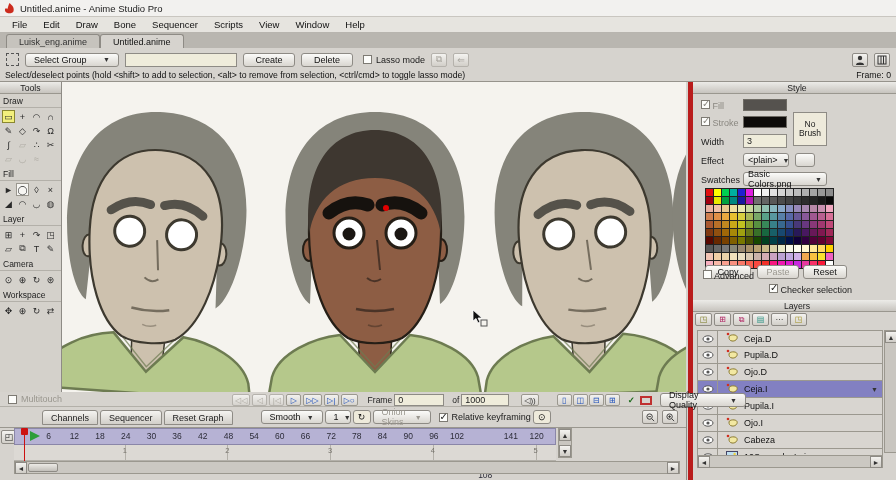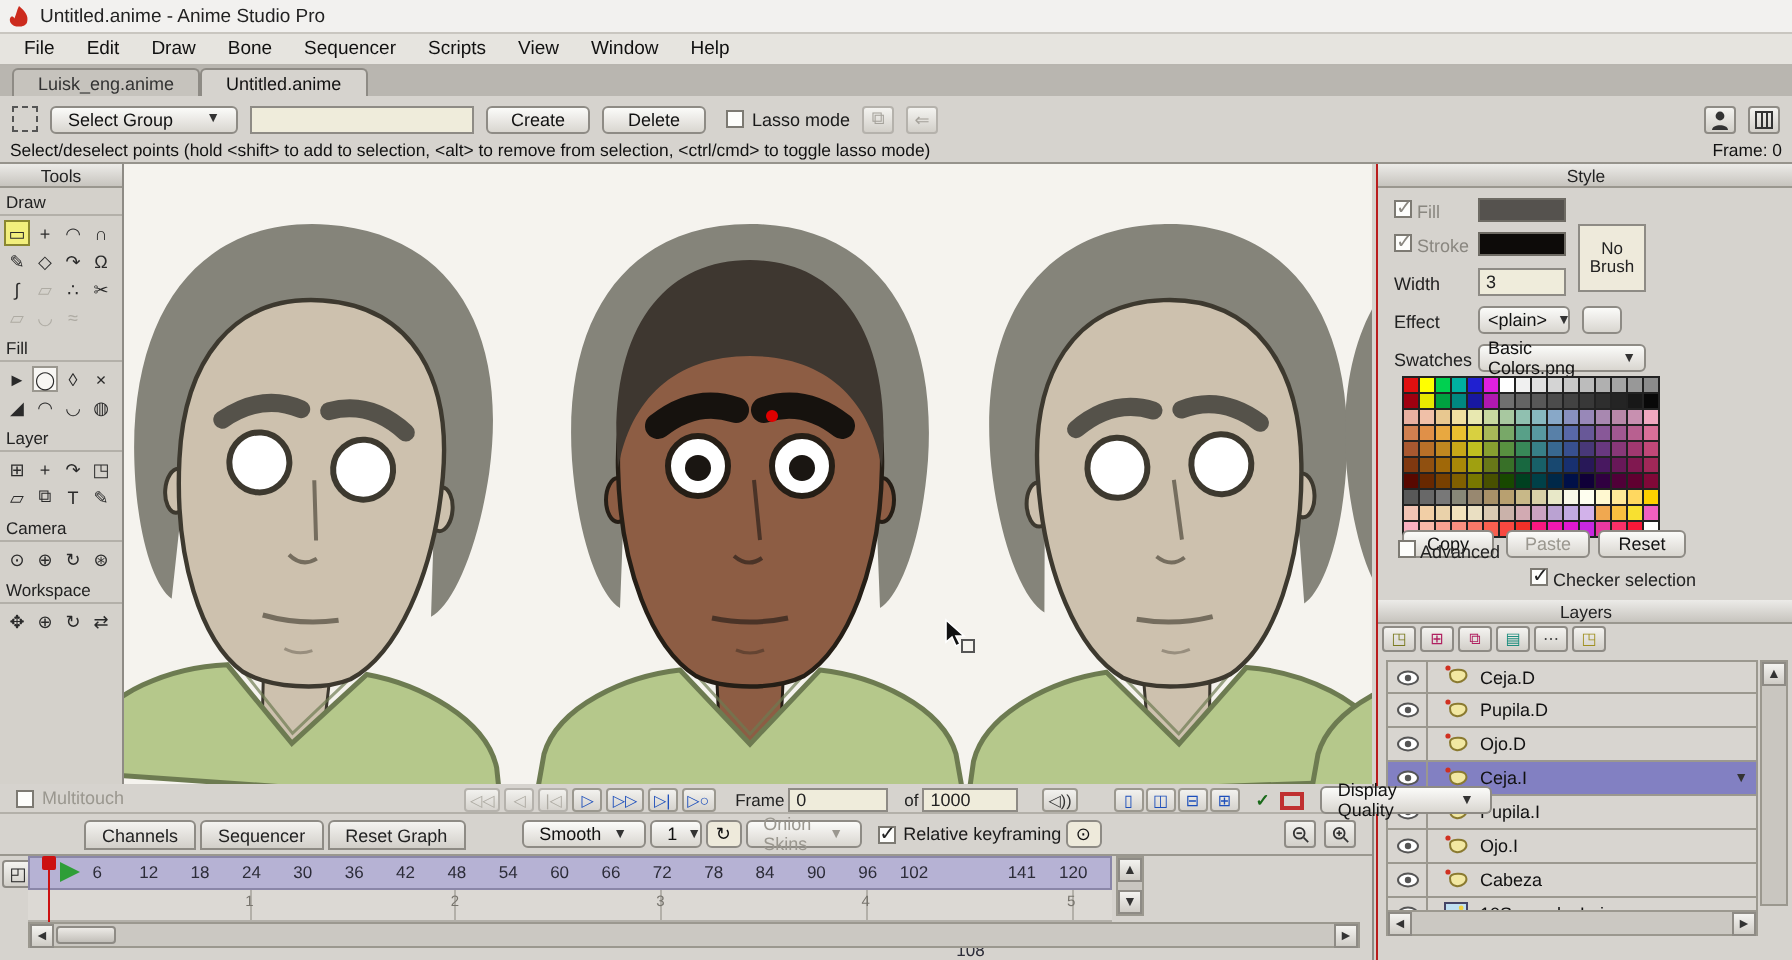--- a/index.html
+++ b/index.html
@@ -38,21 +38,21 @@
   .tool-grid { display:flex; flex-wrap:wrap; padding:0 1px 2px 2px; gap:1px; width:62px; }
   .tool { width:13px; height:13px; display:flex; align-items:center; justify-content:center; font-size:9px; color:#2a2a2a; border:1px solid transparent; }
   .tool.selected { background:#f2ef7d; border:1px solid #8a8730; }
   .tool.active { background:#f7f6f3; border:1px solid #9a978f; }
   .tool.disabled { color:#aeaba3; }
 
   
   .canvas { position:absolute; top:82px; left:62px; width:624px; height:310px; background:#f5f3ee; }
 
   
-  .right-panel { position:absolute; top:82px; left:688px; width:208px; height:398px; background:#d6d3ce; border-left:1px solid #b91c1c; }
+  .right-panel { position:absolute; top:82px; left:688px; width:208px; height:398px; background:#d6d3ce; border-left:5px solid #b91c1c; }
   .style-panel { position:absolute; top:0; left:0; width:208px; height:218px; }
   .srow { position:absolute; left:8px; font-size:9px; color:#222; }
   .gray-label { color:#8a8780; }
   .swatch { position:absolute; left:50px; width:44px; height:12px; border:1px solid #6e6b64; }
   .nobrush { position:absolute; left:100px; top:30px; width:34px; height:34px; background:#eeeadb; border:1px solid #8e8b85; font-size:8.5px; text-align:center; display:flex; align-items:center; justify-content:center; line-height:9px; color:#222; }
   .palette { position:absolute; left:12px; top:106px; display:grid; grid-template-columns:repeat(16,7px); grid-auto-rows:7px; gap:1px; background:#222; border:1px solid #222; width:129px; }
   .pcell { width:7px; height:7px; }
   .layers-panel { position:absolute; top:218px; left:0; width:208px; height:180px; }
   .lyr-toolbar { position:absolute; top:13px; left:2px; display:flex; gap:2px; }
   .lyr-btn { width:17px; height:13px; border:1px solid #8e8b85; border-radius:2px; background:linear-gradient(#f4f3f0,#d2cfc9); display:flex; align-items:center; justify-content:center; font-size:8px; }

